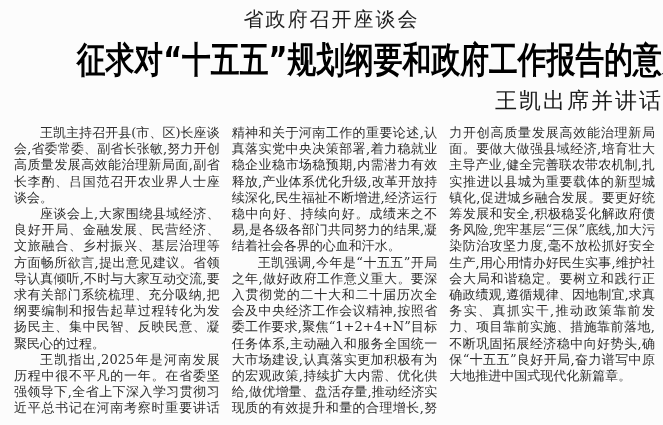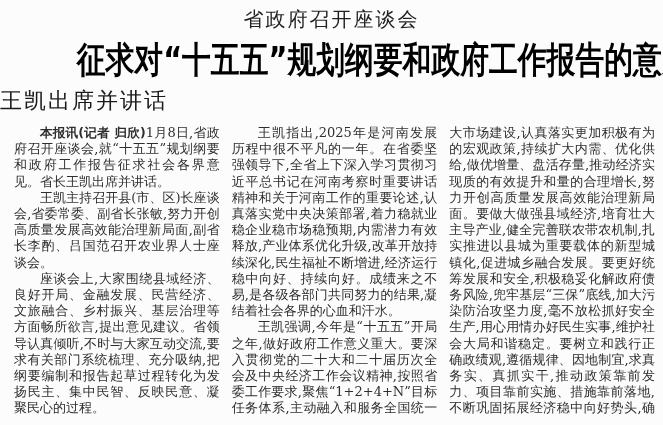--- a/index.html
+++ b/index.html
@@ -33,21 +33,21 @@
     font-family: "DejaVu Sans", "Liberation Sans", sans-serif;
     font-weight: 900;
     font-size: 36px;
     color: #000;
     transform: scaleX(0.80);
     transform-origin: center center;
     letter-spacing: 0px;
   }
   .subhead {
     margin-top: 3px;
-    text-align: left;
+    text-align: right;
     font-size: 22px; line-height: 27px;
     letter-spacing: 2px;
     color: #1a1a1a;
   }
   .article {
     margin: 11px 8px 0 14px;
     height: 292px;
     column-count: 3;
     column-gap: 12px;
     column-fill: auto;
@@ -74,21 +74,18 @@
 <div class="page">
   <div class="masthead">
     <div class="kicker">省政府召开座谈会</div>
     <div class="headline-wrap">
       <span class="headline">征求对“十五五”规划纲要和政府工作报告的意见</span>
     </div>
     <div class="subhead">王凯出席并讲话</div>
   </div>
 
   <div class="article">
-    <p>
-      <span class="lead-bold">本报讯(记者 归欣)</span><span>1月8日,省政府召开座谈会,就“十五五”规划纲要和政府工作报告征求社会各界意见。省长王凯出席并讲话。</span>
-    </p>
     <p>王凯主持召开县(市、区)长座谈会,省委常委、副省长张敏,努力开创高质量发展高效能治理新局面,副省长李酌、吕国范召开农业界人士座谈会。</p>
     <p>座谈会上,大家围绕县域经济、良好开局、金融发展、民营经济、文旅融合、乡村振兴、基层治理等方面畅所欲言,提出意见建议。省领导认真倾听,不时与大家互动交流,要求有关部门系统梳理、充分吸纳,把纲要编制和报告起草过程转化为发扬民主、集中民智、反映民意、凝聚民心的过程。</p>
     <p>王凯指出,2025年是河南发展历程中很不平凡的一年。在省委坚强领导下,全省上下深入学习贯彻习近平总书记在河南考察时重要讲话精神和关于河南工作的重要论述,认真落实党中央决策部署,着力稳就业稳企业稳市场稳预期,内需潜力有效释放,产业体系优化升级,改革开放持续深化,民生福祉不断增进,经济运行稳中向好、持续向好。成绩来之不易,是各级各部门共同努力的结果,凝结着社会各界的心血和汗水。</p>
     <p>王凯强调,今年是“十五五”开局之年,做好政府工作意义重大。要深入贯彻党的二十大和二十届历次全会及中央经济工作会议精神,按照省委工作要求,聚焦“1+2+4+N”目标任务体系,主动融入和服务全国统一大市场建设,认真落实更加积极有为的宏观政策,持续扩大内需、优化供给,做优增量、盘活存量,推动经济实现质的有效提升和量的合理增长,努力开创高质量发展高效能治理新局面。要做大做强县域经济,培育壮大主导产业,健全完善联农带农机制,扎实推进以县城为重要载体的新型城镇化,促进城乡融合发展。要更好统筹发展和安全,积极稳妥化解政府债务风险,兜牢基层“三保”底线,加大污染防治攻坚力度,毫不放松抓好安全生产,用心用情办好民生实事,维护社会大局和谐稳定。要树立和践行正确政绩观,遵循规律、因地制宜,求真务实、真抓实干,推动政策靠前发力、项目靠前实施、措施靠前落地,不断巩固拓展经济稳中向好势头,确保“十五五”良好开局,奋力谱写中原大地推进中国式现代化新篇章。</p>
   </div>
 </div>
 
 </body></html>

